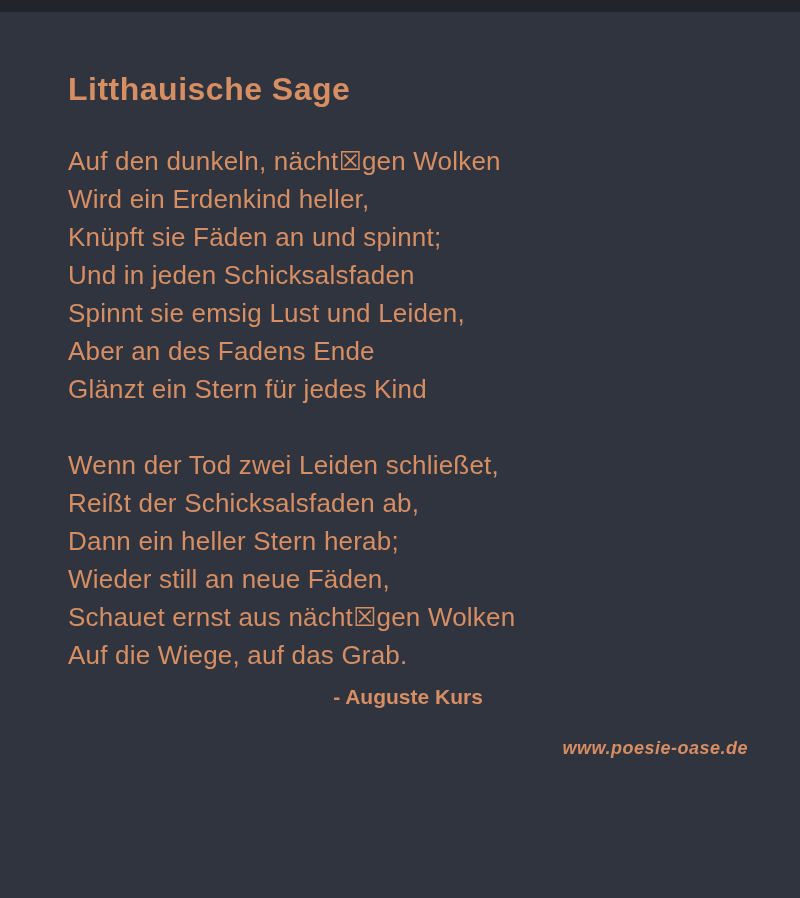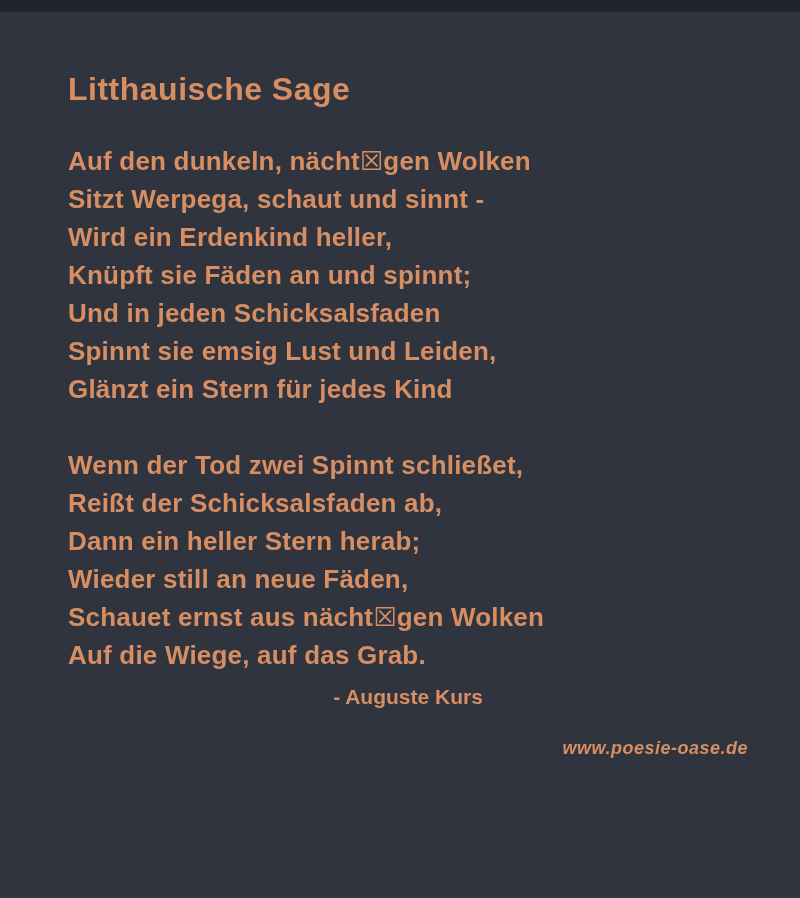--- a/index.html
+++ b/index.html
@@ -28,21 +28,21 @@
   }
   .stanza {
     margin-top: 34px;
   }
   .stanza + .stanza {
     margin-top: 38px;
   }
   .line {
     font-size: 26px;
     line-height: 38px;
-    font-weight: bold;
+    font-weight: normal;
     letter-spacing: 0.2px;
     white-space: nowrap;
   }
   .author {
     margin-top: 10px;
     font-size: 21px;
     line-height: 26px;
     font-weight: bold;
     text-align: center;
   }
@@ -58,30 +58,30 @@
 </style>
 </head>
 <body>
 
 <div class="poster" style="background-color: rgb(48, 52, 63); color: rgb(214, 142, 98);">
 
   <h1 class="title">Litthauische Sage</h1>
 
   <div class="stanza">
     <div class="line">Auf den dunkeln, nächt☒gen Wolken</div>
-    <div class="line">Sitzt Werpega, schaut und sinnt -</div>
     <div class="line">Wird ein Erdenkind heller,</div>
     <div class="line">Knüpft sie Fäden an und spinnt;</div>
     <div class="line">Und in jeden Schicksalsfaden</div>
     <div class="line">Spinnt sie emsig Lust und Leiden,</div>
+    <div class="line">Aber an des Fadens Ende</div>
     <div class="line">Glänzt ein Stern für jedes Kind</div>
   </div>
 
   <div class="stanza">
-    <div class="line">Wenn der Tod zwei Spinnt schließet,</div>
+    <div class="line">Wenn der Tod zwei Leiden schließet,</div>
     <div class="line">Reißt der Schicksalsfaden ab,</div>
     <div class="line">Dann ein heller Stern herab;</div>
     <div class="line">Wieder still an neue Fäden,</div>
     <div class="line">Schauet ernst aus nächt☒gen Wolken</div>
     <div class="line">Auf die Wiege, auf das Grab.</div>
   </div>
 
   <div class="author">- Auguste Kurs</div>
 
   <div class="footer">www.poesie-oase.de</div>

